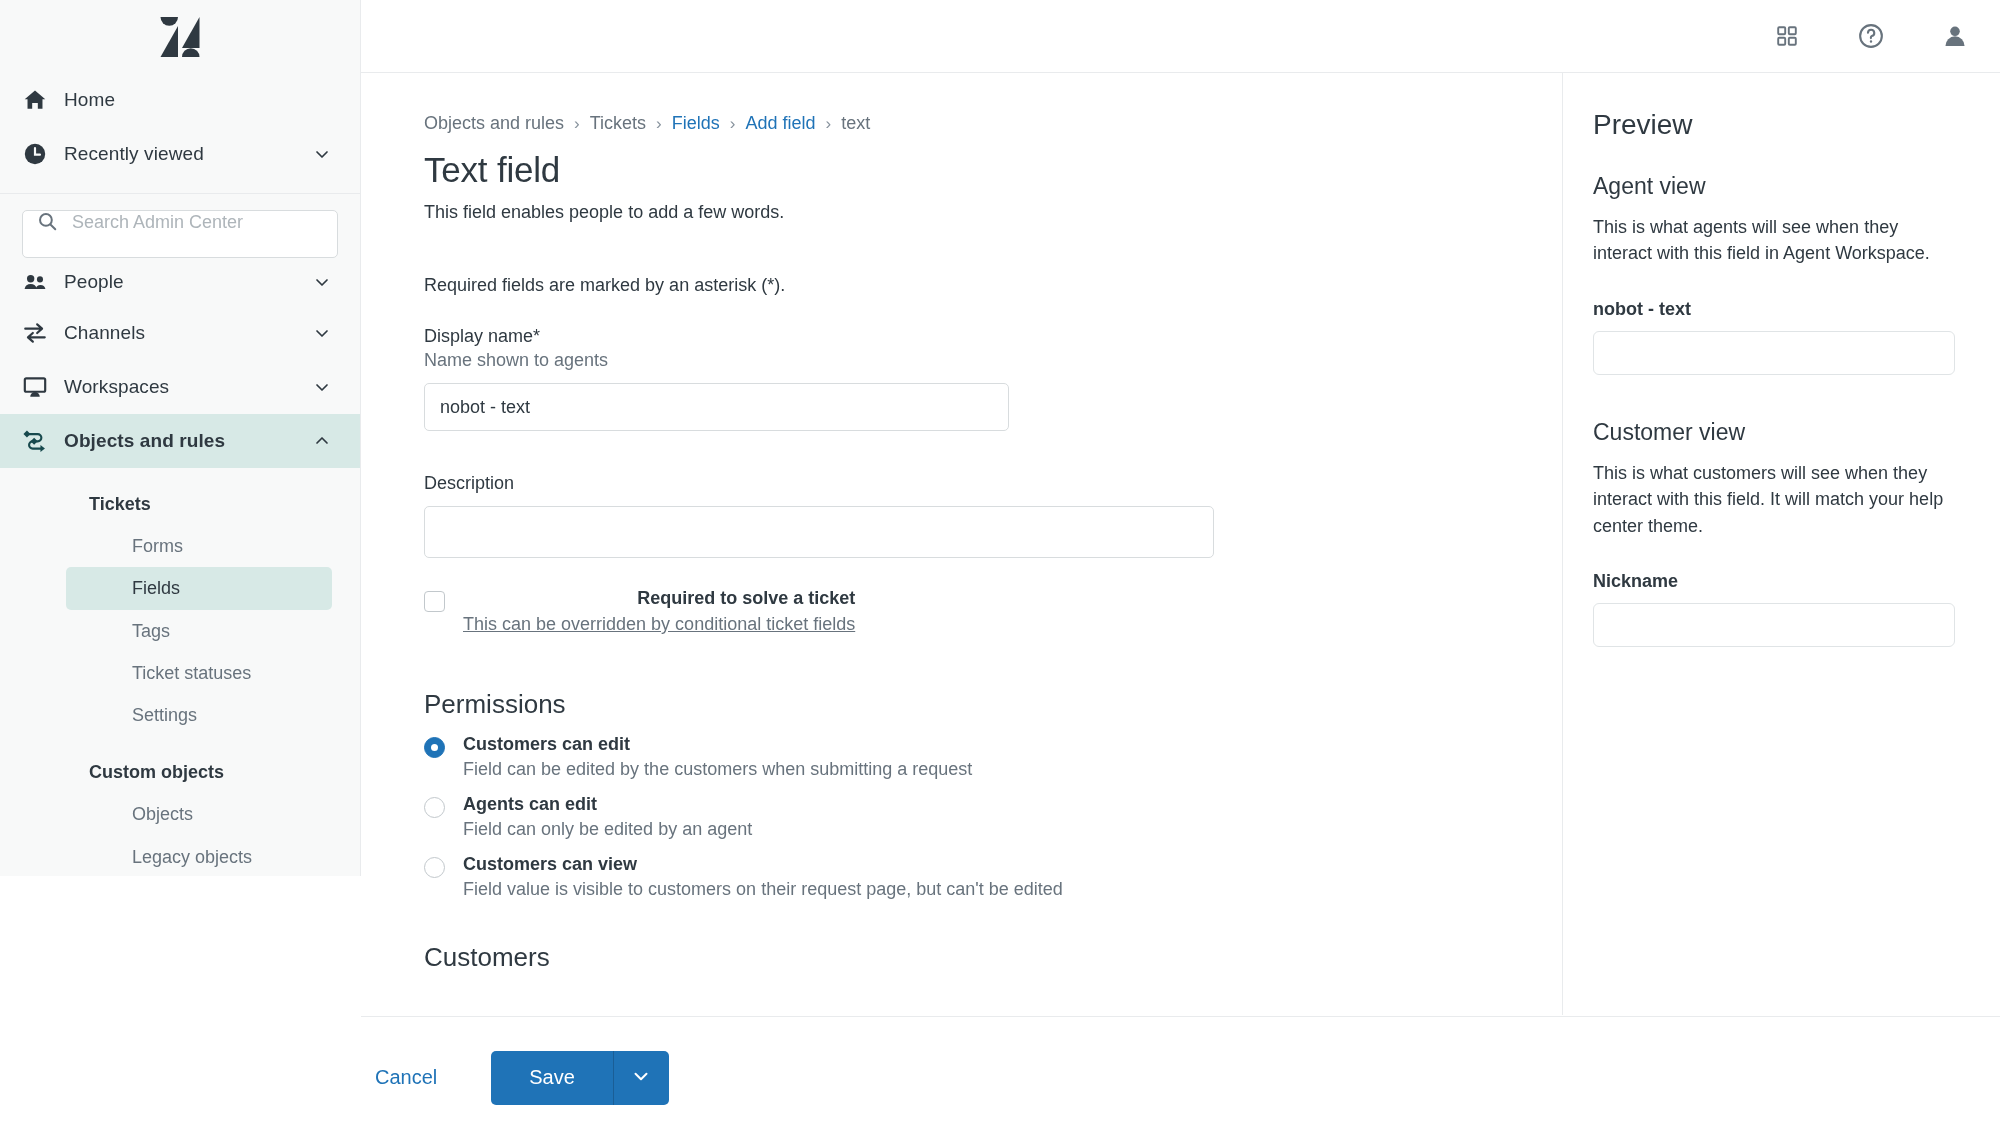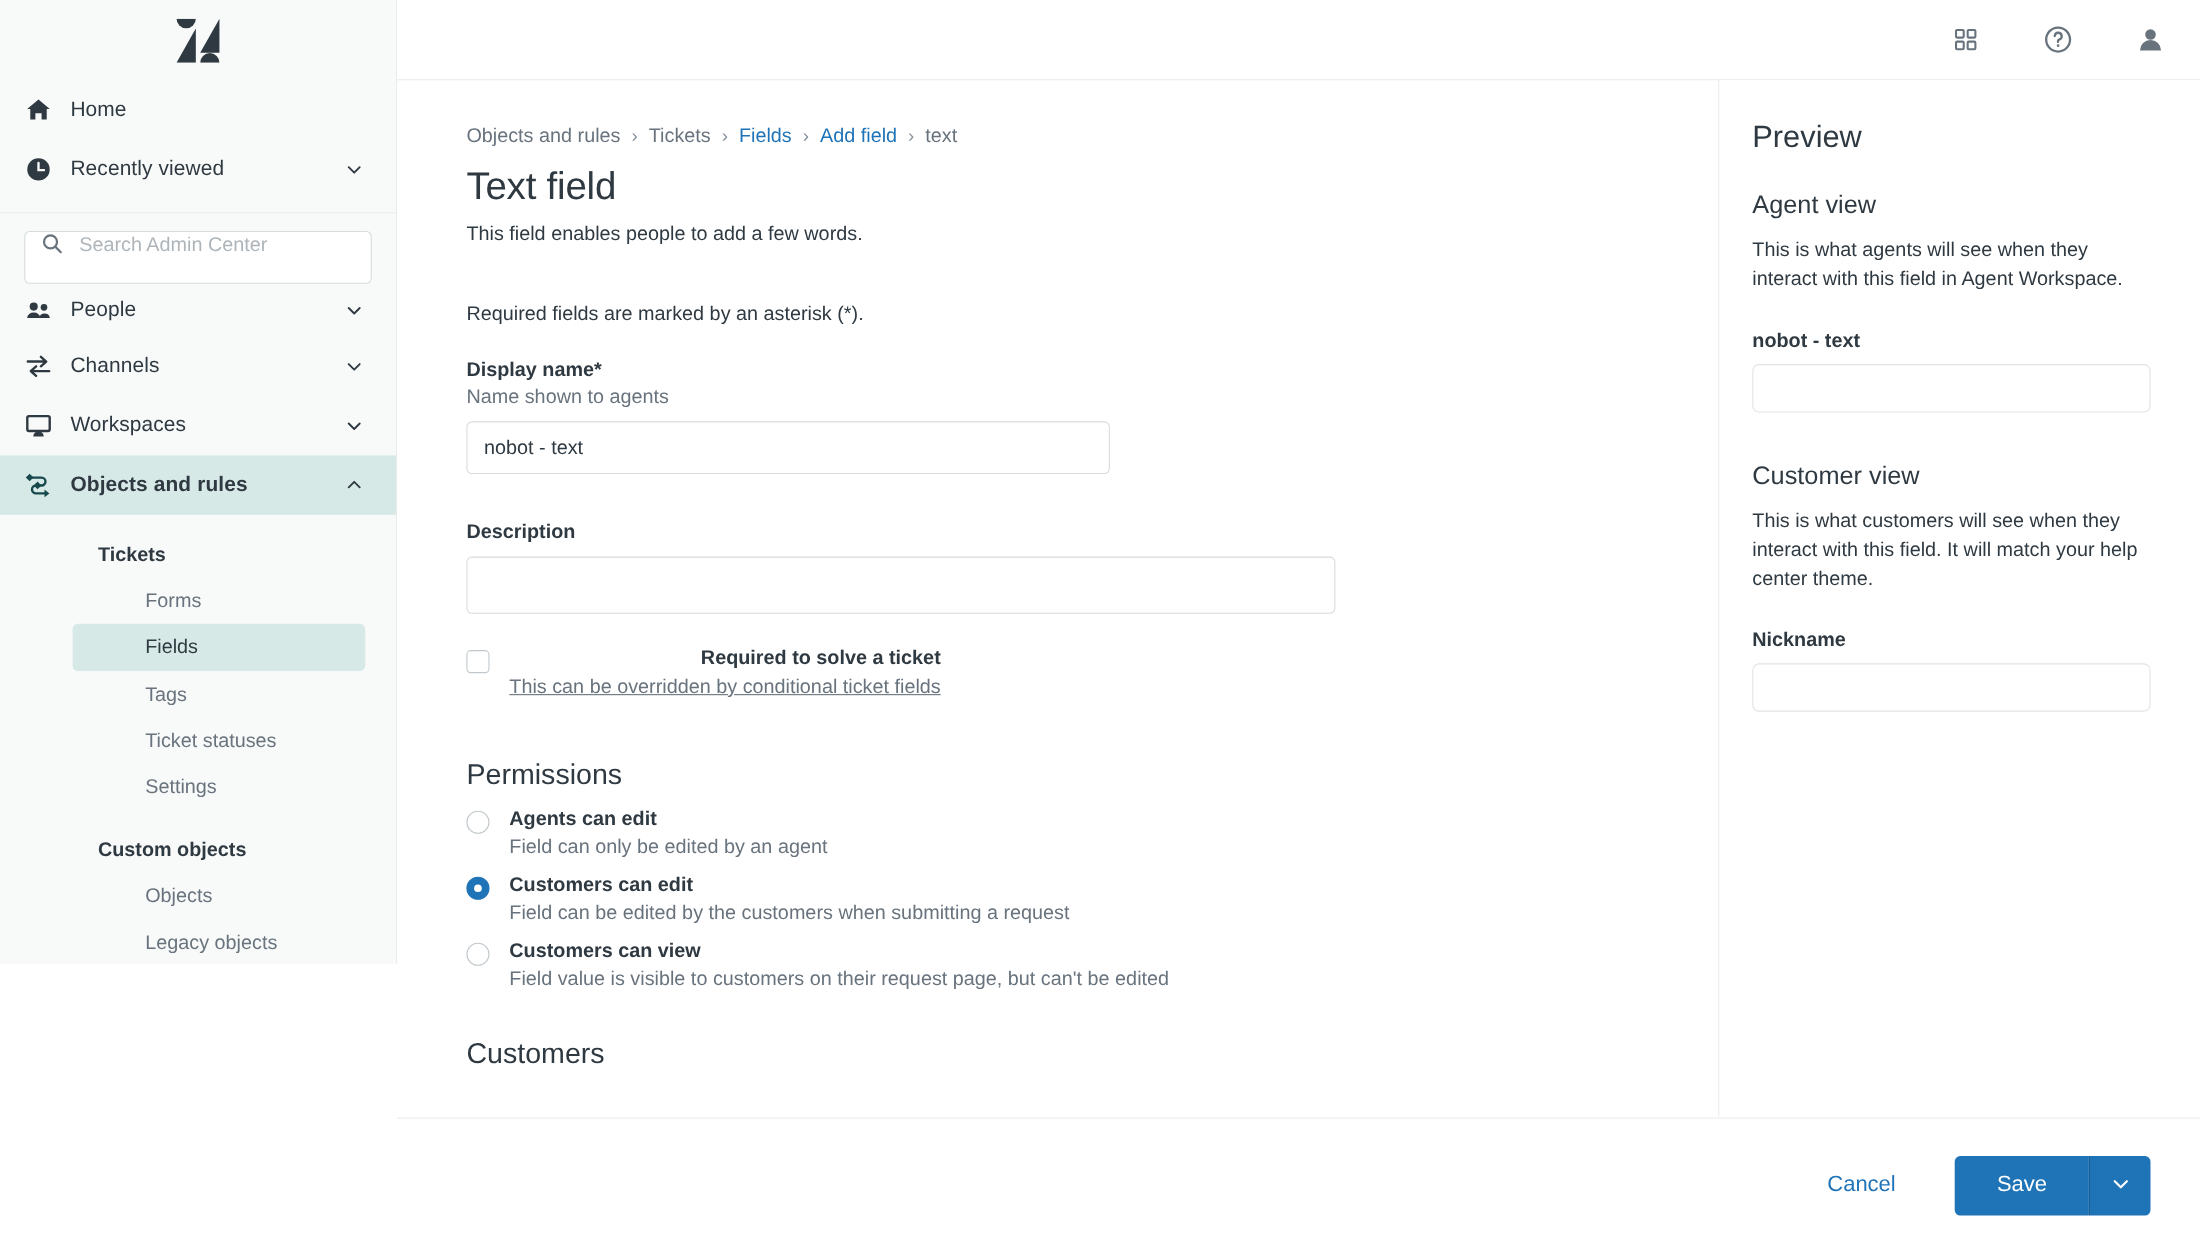--- a/index.html
+++ b/index.html
@@ -138,21 +138,21 @@
 
   h1.page-title {
     font-size: 35px; font-weight: 400; color: #2f3941;
     margin: 10px 0 12px 0; letter-spacing: -.2px;
   }
   .page-sub { font-size: 18px; color: #2f3941; margin: 0 0 52px 0; }
 
   .required-note { font-size: 18px; color: #2f3941; margin: 0 0 30px 0; }
 
   .field-block { margin-bottom: 26px; }
-  .field-label { font-size: 18px; font-weight: 700; color: #2f3941; }
+  .field-label { font-size: 18px; font-weight: 400; color: #2f3941; }
   .field-hint { font-size: 18px; color: #68737d; margin-top: 3px; }
   .text-input {
     margin-top: 12px;
     height: 48px;
     border: 1px solid #d8dcde;
     border-radius: 5px;
     background: #fff;
     display: flex; align-items: center;
     padding: 0 15px;
     font-size: 18px; color: #2f3941;
@@ -205,21 +205,21 @@
     height: 44px; border: 1px solid #e0e4e6; border-radius: 6px; background: #fff;
     margin-bottom: 44px;
   }
 
   
   .footer {
     position: absolute; left: 0; right: 0; bottom: 0;
     height: 122px;
     border-top: 1px solid #e9ebed;
     background: #fff;
-    display: flex; align-items: center; justify-content: flex-end;
+    display: flex; align-items: center; justify-content: flex-start;
     padding-right: 45px;
     gap: 40px;
     z-index: 20;
   }
   .btn-cancel {
     font-size: 20px; color: #1f73b7; background: transparent; border: 0;
     cursor: pointer; font-family: "Liberation Sans", sans-serif; padding: 10px 14px;
   }
   .split-btn { display: flex; align-items: stretch; }
   .btn-save {
@@ -450,32 +450,32 @@
             <span class="checkbox"></span>
             <div>
               <div class="check-title">Required to solve a ticket</div>
               <div class="check-sub">This can be overridden by conditional ticket fields</div>
             </div>
           </div>
 
           <h2 class="section-title">Permissions</h2>
 
           <div class="radio-row">
+            <span class="radio checked"></span>
+            <div>
+              <div class="radio-title">Customers can edit</div>
+              <div class="radio-sub">Field can be edited by the customers when submitting a request</div>
+            </div>
+          </div>
+
+          <div class="radio-row">
             <span class="radio"></span>
             <div>
               <div class="radio-title">Agents can edit</div>
               <div class="radio-sub">Field can only be edited by an agent</div>
-            </div>
-          </div>
-
-          <div class="radio-row">
-            <span class="radio checked"></span>
-            <div>
-              <div class="radio-title">Customers can edit</div>
-              <div class="radio-sub">Field can be edited by the customers when submitting a request</div>
             </div>
           </div>
 
           <div class="radio-row">
             <span class="radio"></span>
             <div>
               <div class="radio-title">Customers can view</div>
               <div class="radio-sub">Field value is visible to customers on their request page, but can't be edited</div>
             </div>
           </div>

